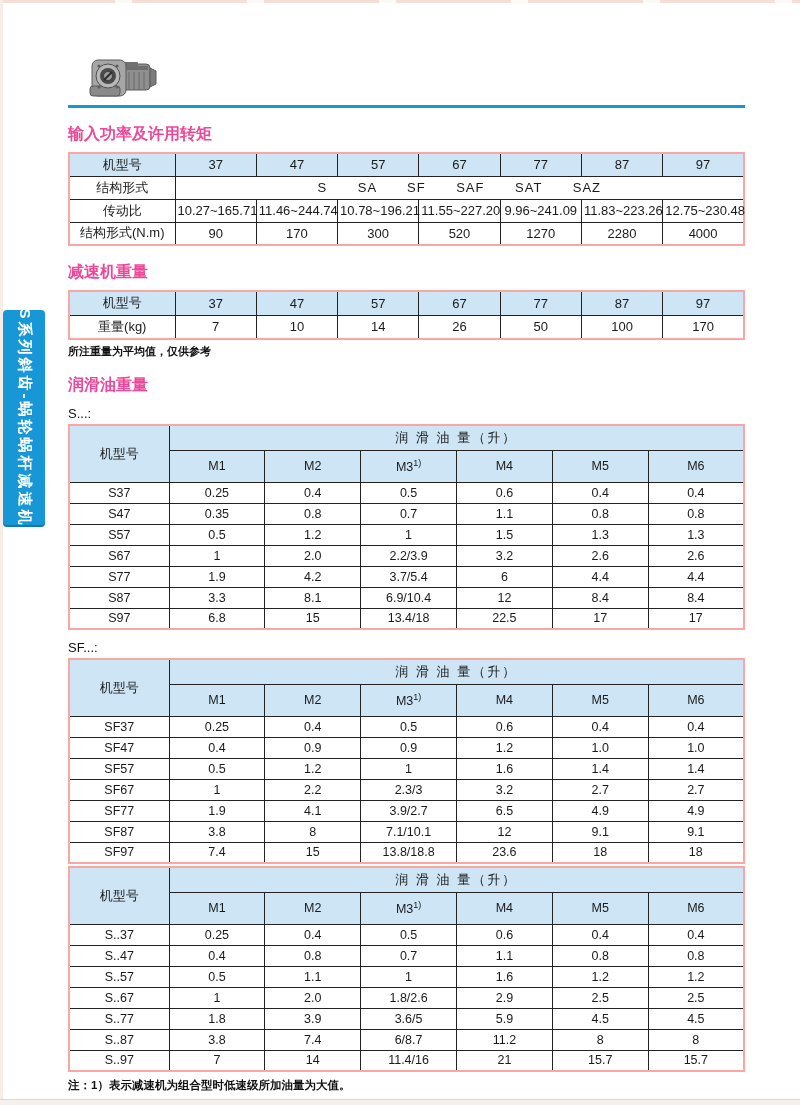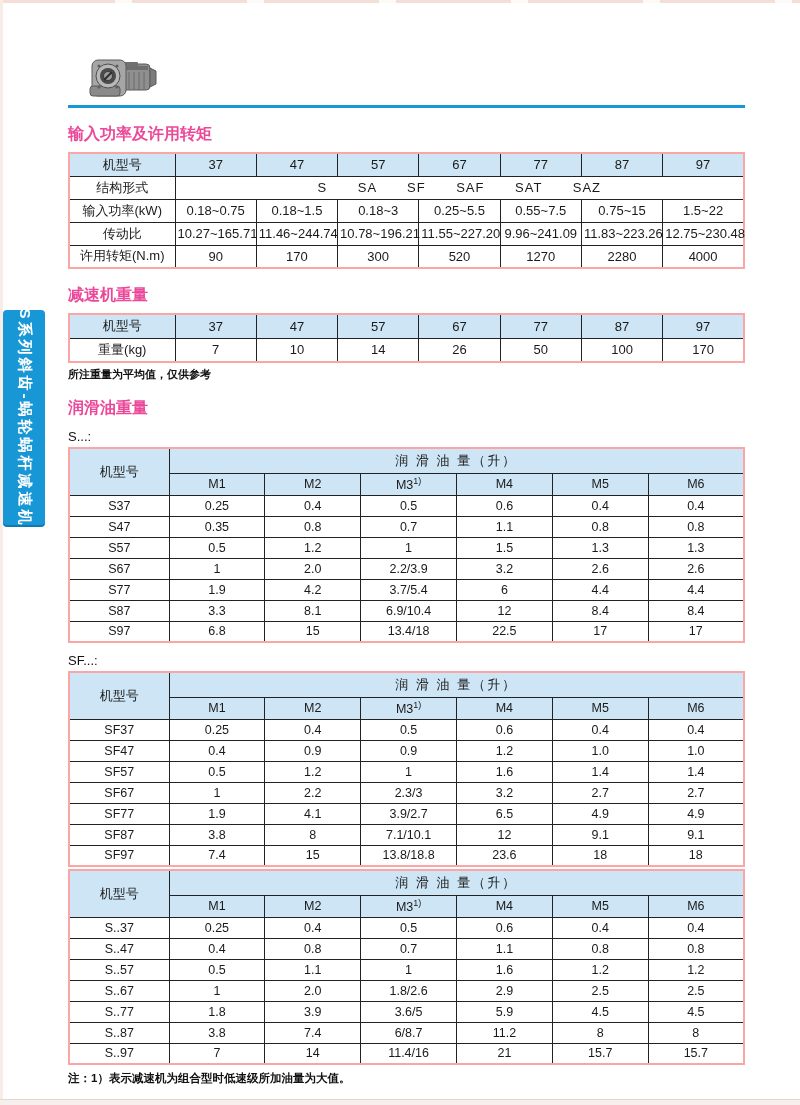--- a/index.html
+++ b/index.html
@@ -45,21 +45,21 @@
   .spec-table th, .spec-table td { height:23px; }
   .spec-table col.label-col { width:106px; }
   .structure-vals { word-spacing:26px; letter-spacing:1px; }
   .weight-table { margin-bottom:2px; }
   .weight-table th, .weight-table td { height:24px; }
   .weight-table col.label-col { width:106px; }
 
   .oil-table th, .oil-table td { font-size:12.5px; }
   .oil-table col.model-col { width:100px; }
   .oil-table thead tr.group-row th { height:25px; font-size:13px; }
-  .oil-table thead tr.m-row th { height:22px; }
+  .oil-table thead tr.m-row th { height:32px; }
   .oil-table tbody td { height:21px; }
   .oil-table th.group-head { letter-spacing:2px; }
   .oil-table sup { font-size:9px; vertical-align:super; }
   .oil-block { margin-bottom:2px; }
 
   .foot-note { font-size:11.5px; font-weight:600; color:#111; margin-top:6px; }
 </style>
 </head>
 <body>
 
@@ -125,41 +125,31 @@
         </tr>
       </thead>
       <tbody>
         <tr>
           <td>结构形式</td>
           <td colspan="7" class="structure-vals">S SA SF SAF SAT SAZ</td>
         </tr>
       </tbody>
       <tbody>
           <tr>
-            <td>输入功率(kW)</td>
-            <td>0.18~0.75</td>
-            <td>0.18~1.5</td>
-            <td>0.18~3</td>
-            <td>0.25~5.5</td>
-            <td>0.55~7.5</td>
-            <td>0.75~15</td>
-            <td>1.5~22</td>
-          </tr>
-          <tr>
             <td>传动比</td>
             <td>10.27~165.71</td>
             <td>11.46~244.74</td>
             <td>10.78~196.21</td>
             <td>11.55~227.20</td>
             <td>9.96~241.09</td>
             <td>11.83~223.26</td>
             <td>12.75~230.48</td>
           </tr>
           <tr>
-            <td>许用转矩(N.m)</td>
+            <td>结构形式(N.m)</td>
             <td>90</td>
             <td>170</td>
             <td>300</td>
             <td>520</td>
             <td>1270</td>
             <td>2280</td>
             <td>4000</td>
           </tr>
         </tbody>
     </table>

